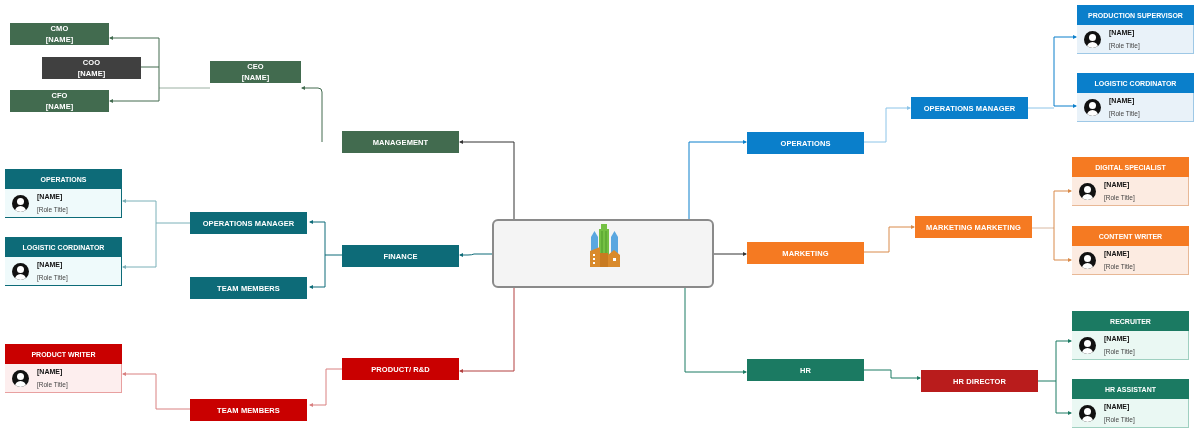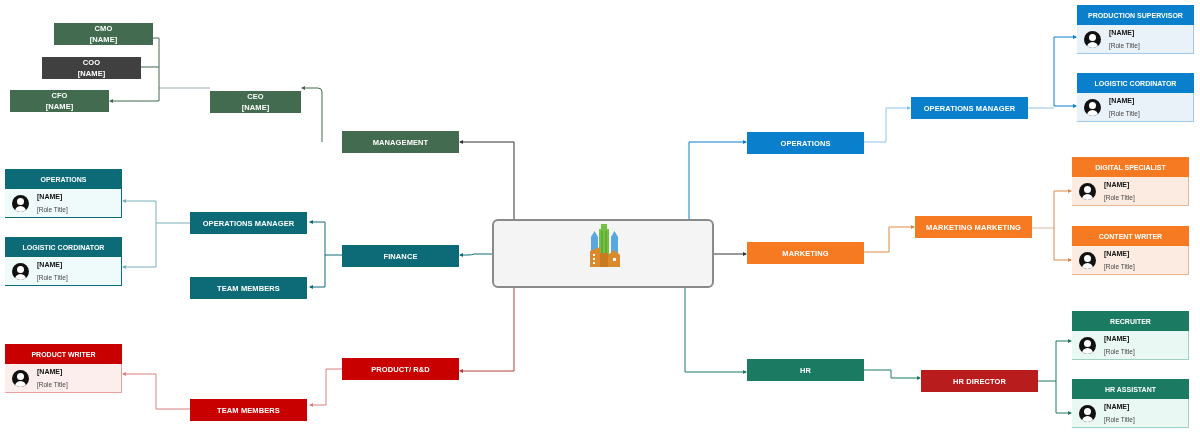--- a/index.html
+++ b/index.html
@@ -90,25 +90,25 @@
     <polygon points="14,30 22,30 22,44 14,44" fill="#c87a20"></polygon>
     <polygon points="22,32 28,27 34,32 34,44 22,44" fill="#d98a2b"></polygon>
     <rect x="7" y="31" width="2" height="2" fill="#fff"></rect>
       <rect x="7" y="35" width="2" height="2" fill="#fff"></rect>
       <rect x="7" y="39" width="2" height="2" fill="#fff"></rect>
     <rect x="27" y="35" width="3" height="3" fill="#fff"></rect>
   </svg>
 </div>
 
 <div class="box" style="left:342px;top:131px;width:117px;height:22px;background:#426b4f;">MANAGEMENT</div>
-<div class="box" style="left:210px;top:91px;width:91px;height:22px;background:#426b4f;">
+<div class="box" style="left:210px;top:61px;width:91px;height:22px;background:#426b4f;">
   <span>CEO</span>
   <span>[NAME]</span>
 </div>
-<div class="box" style="left:10px;top:23px;width:99px;height:22px;background:#426b4f;margin-left:44px;">
+<div class="box" style="left:10px;top:23px;width:99px;height:22px;background:#426b4f;">
   <span>CMO</span>
   <span>[NAME]</span>
 </div>
 <div class="box" style="left:10px;top:57px;width:99px;height:22px;background:#404040;margin-left:32px;">
   <span>COO</span>
   <span>[NAME]</span>
 </div>
 <div class="box" style="left:10px;top:90px;width:99px;height:22px;background:#426b4f;">
   <span>CFO</span>
   <span>[NAME]</span>

